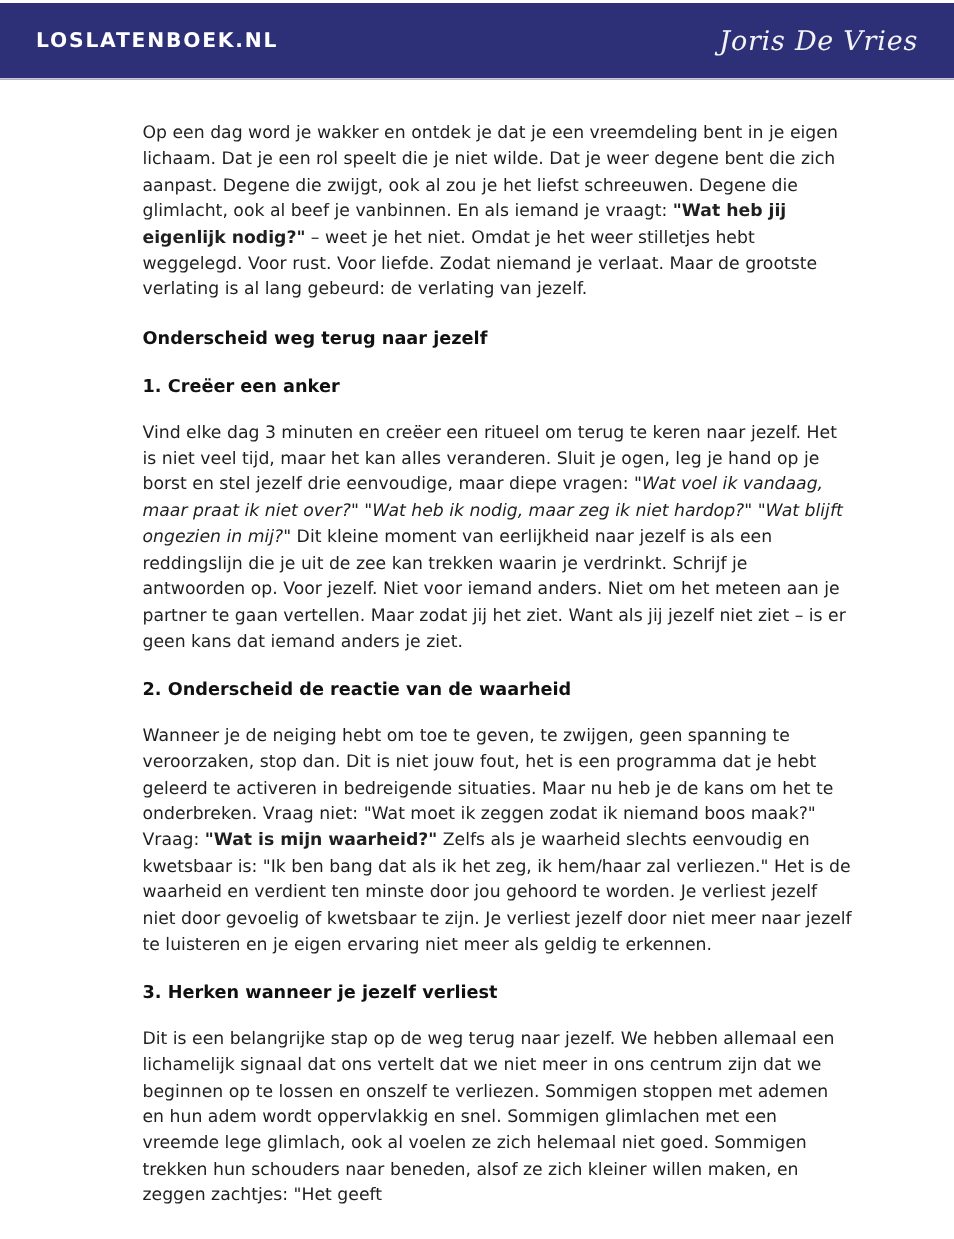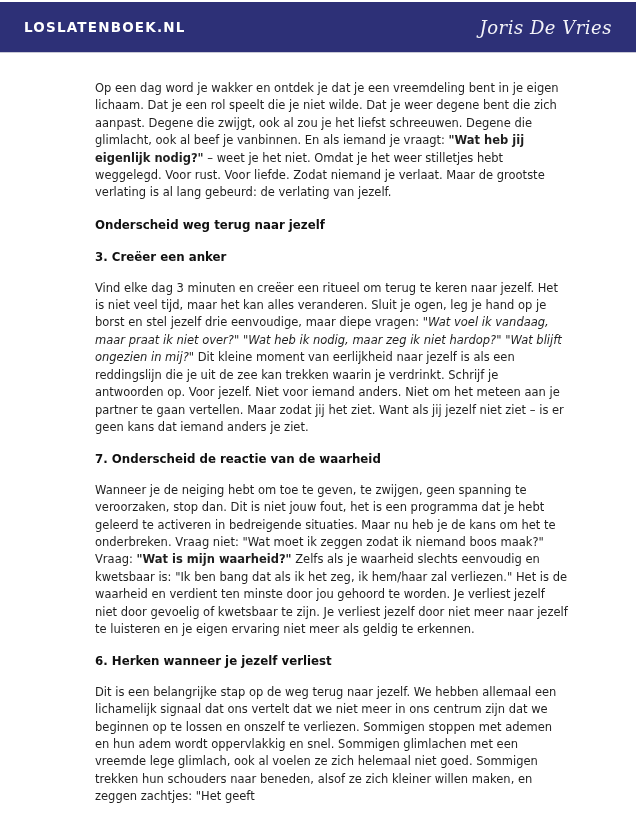--- a/index.html
+++ b/index.html
@@ -84,33 +84,33 @@
   </div>
 
   <div class="content">
 
     <p>
       <span>Op een dag word je wakker en ontdek je dat je een vreemdeling bent in je eigen lichaam. Dat je een rol speelt die je niet wilde. Dat je weer degene bent die zich aanpast. Degene die zwijgt, ook al zou je het liefst schreeuwen. Degene die glimlacht, ook al beef je vanbinnen. En als iemand je vraagt: </span><span class="b">"Wat heb jij eigenlijk nodig?"</span><span>  –  weet je het niet. Omdat je het weer stilletjes hebt weggelegd. Voor rust. Voor liefde. Zodat niemand je verlaat. Maar de grootste verlating is al lang gebeurd: de verlating van jezelf.</span>
     </p>
 
     <h2>Onderscheid weg terug naar jezelf</h2>
 
-    <h3>3. Creëer een anker</h3>
+    <h3>1. Creëer een anker</h3>
 
     <p>
       <span>Vind elke dag 3 minuten en creëer een ritueel om terug te keren naar jezelf. Het is niet veel tijd, maar het kan alles veranderen. Sluit je ogen, leg je hand op je borst en stel jezelf drie eenvoudige, maar diepe vragen: </span><span class="i">"Wat voel ik vandaag, maar praat ik niet over?" "Wat heb ik nodig, maar zeg ik niet hardop?" "Wat blijft ongezien in mij?"</span><span> Dit kleine moment van eerlijkheid naar jezelf is als een reddingslijn die je uit de zee kan trekken waarin je verdrinkt. Schrijf je antwoorden op. Voor jezelf. Niet voor iemand anders. Niet om het meteen aan je partner te gaan vertellen. Maar zodat jij het ziet. Want als jij jezelf niet ziet  –  is er geen kans dat iemand anders je ziet.</span>
     </p>
 
-    <h3>7. Onderscheid de reactie van de waarheid</h3>
+    <h3>2. Onderscheid de reactie van de waarheid</h3>
 
     <p>
       <span>Wanneer je de neiging hebt om toe te geven, te zwijgen, geen spanning te veroorzaken, stop dan. Dit is niet jouw fout, het is een programma dat je hebt geleerd te activeren in bedreigende situaties. Maar nu heb je de kans om het te onderbreken. Vraag niet: "Wat moet ik zeggen zodat ik niemand boos maak?" Vraag: </span><span class="b">"Wat is mijn waarheid?"</span><span> Zelfs als je waarheid slechts eenvoudig en kwetsbaar is: "Ik ben bang dat als ik het zeg, ik hem/haar zal verliezen." Het is de waarheid en verdient ten minste door jou gehoord te worden. Je verliest jezelf niet door gevoelig of kwetsbaar te zijn. Je verliest jezelf door niet meer naar jezelf te luisteren en je eigen ervaring niet meer als geldig te erkennen.</span>
     </p>
 
-    <h3>6. Herken wanneer je jezelf verliest</h3>
+    <h3>3. Herken wanneer je jezelf verliest</h3>
 
     <p>
       <span>Dit is een belangrijke stap op de weg terug naar jezelf. We hebben allemaal een lichamelijk signaal dat ons vertelt dat we niet meer in ons centrum zijn dat we beginnen op te lossen en onszelf te verliezen. Sommigen stoppen met ademen en hun adem wordt oppervlakkig en snel. Sommigen glimlachen met een vreemde lege glimlach, ook al voelen ze zich helemaal niet goed. Sommigen trekken hun schouders naar beneden, alsof ze zich kleiner willen maken, en zeggen zachtjes: "Het geeft</span>
     </p>
 
   </div>
 
 </div>
 
 </body></html>

